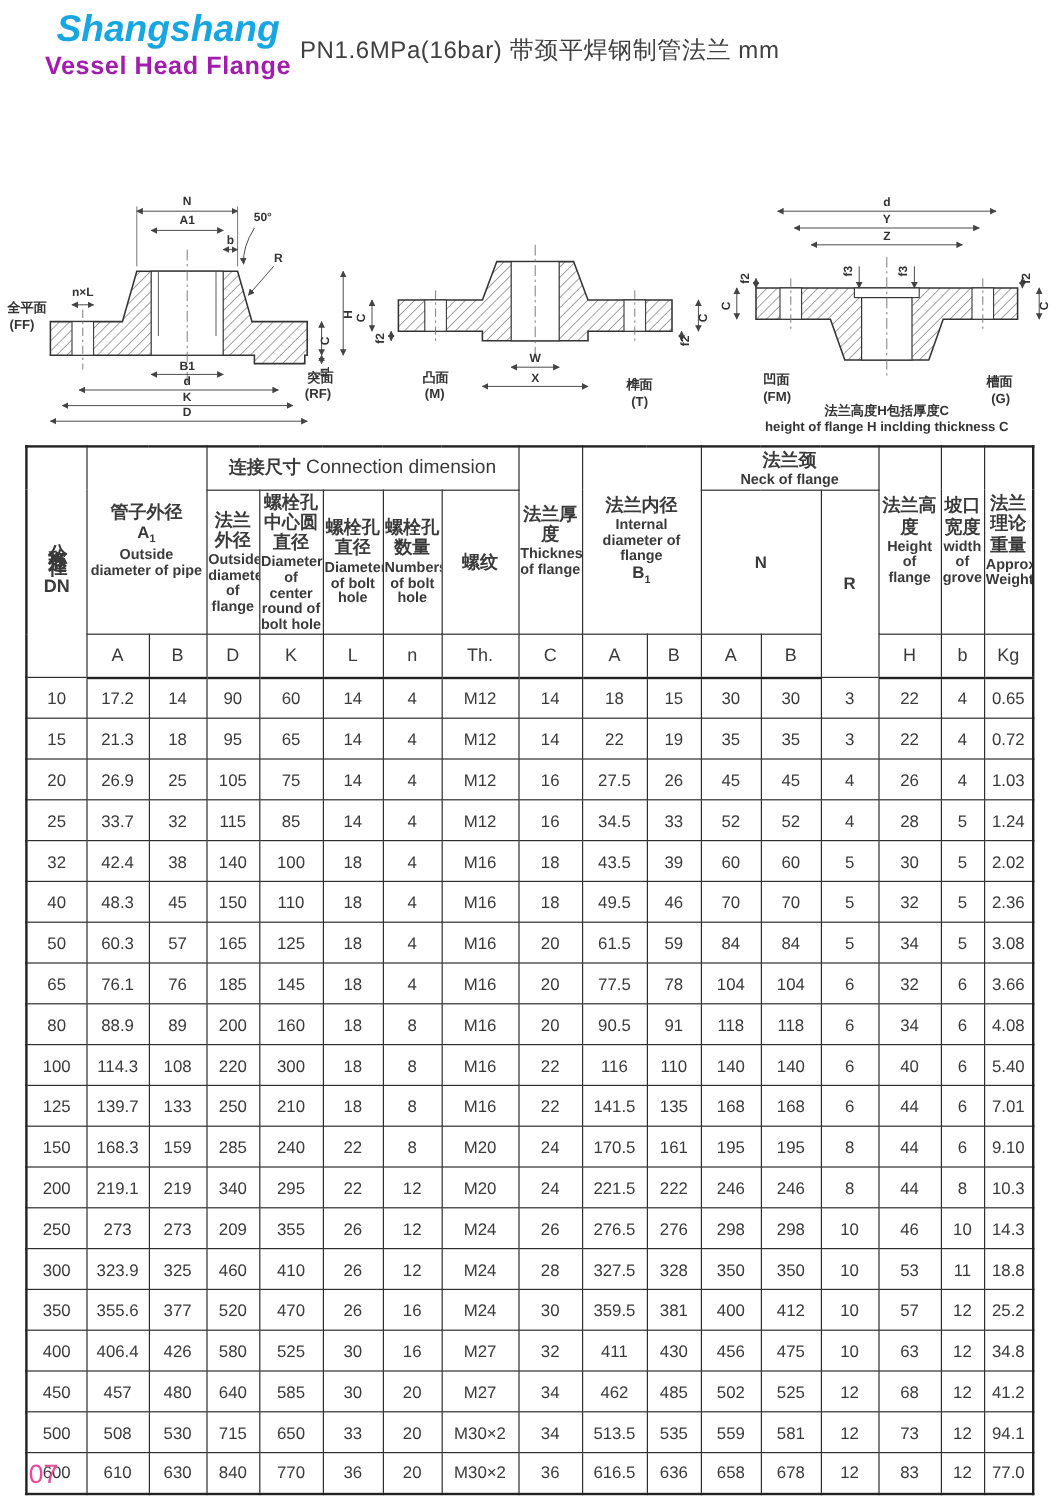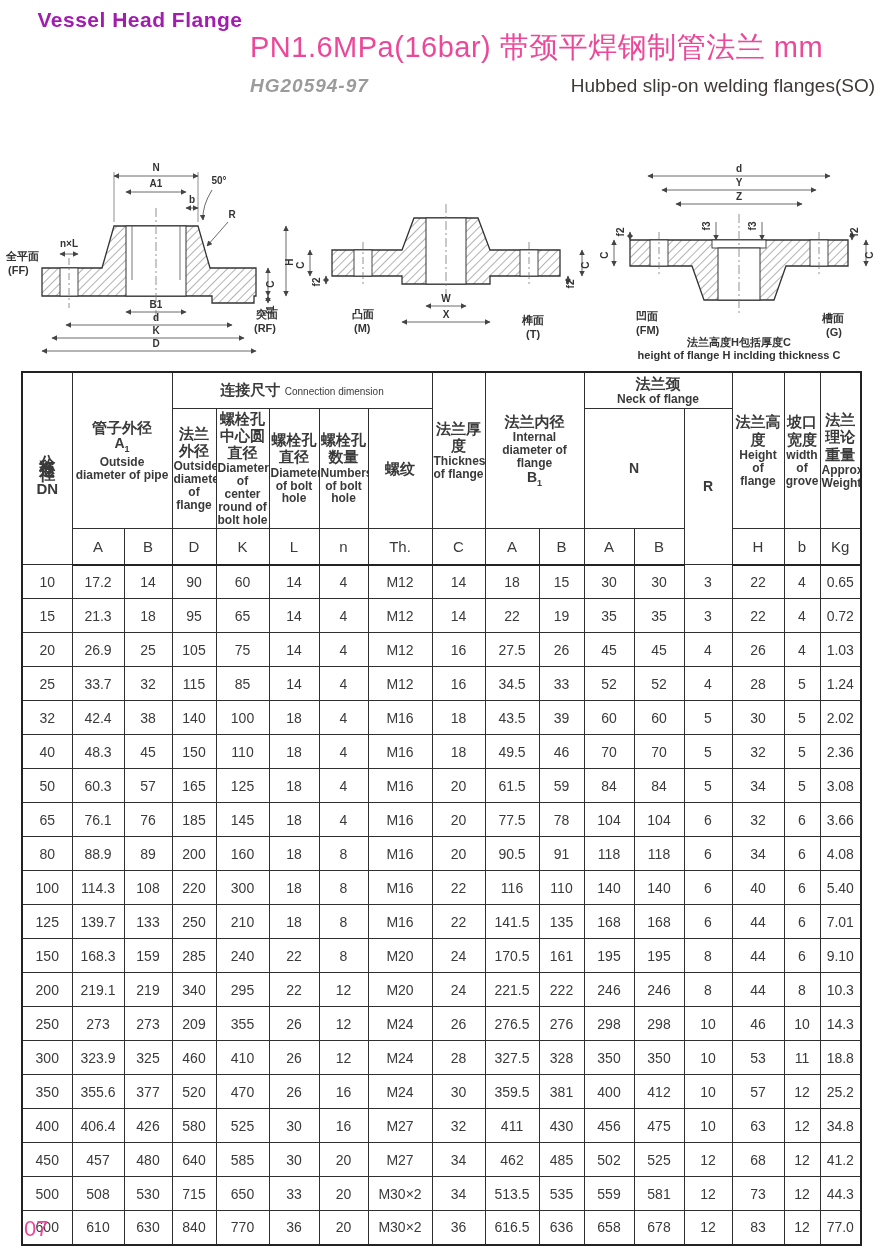--- a/index.html
+++ b/index.html
@@ -6,21 +6,21 @@
   html,body { background:#fff; }
   body {
     width:883px; height:1252px; position:relative;
     font-family:"Liberation Sans", sans-serif; color:#3a3a3a; overflow:hidden;
   }
   
   .logo { position:absolute; left:30px; top:6px; width:220px; text-align:center; }
   .logo-main { font-size:31px; font-weight:bold; font-style:italic; letter-spacing:0px; }
   .logo-sub  { font-size:21px; font-weight:bold; margin-top:2px; letter-spacing:0.5px; }
   .title-block { position:absolute; left:250px; top:28px; width:625px; }
-  .main-title { font-size:29px; color:#ec4899; letter-spacing:0.5px; white-space:nowrap; }
+  .main-title { font-size:20px; color:#404040; letter-spacing:0.5px; white-space:nowrap; }
   .title-row { display:flex; justify-content:space-between; margin-top:7px; align-items:baseline; }
   .standard { font-size:19px; font-weight:bold; font-style:italic; color:#9b9b9b; letter-spacing:1px; }
   .subtitle-en { font-size:19px; color:#3d3936; }
   
   .drawing { position:absolute; }
   .d1 { left:6px;   top:150px; }
   .d2 { left:296px; top:172px; }
   .d3 { left:600px; top:160px; }
   svg text { font-family:"Liberation Sans", sans-serif; fill:#333; }
   .dimt { font-size:10px; font-weight:bold; }
@@ -32,44 +32,41 @@
     border-collapse:collapse; table-layout:fixed;
     border:2px solid #222;
   }
   table.spec th, table.spec td {
     border:1px solid #2f2f2f; text-align:center; vertical-align:middle;
     padding:1px 1px; color:#3a3a3a; overflow:hidden;
   }
   .h-cn { font-size:15px; line-height:1.15; }
   .h-sym { font-size:14px; line-height:1.1; }
   .h-en { font-size:12px; line-height:1.08; margin-top:1px; }
-  .h-en-inline { font-size:10px; font-weight:normal; }
+  .h-en-inline { font-size:16px; font-weight:normal; }
   tr.gr1 th { height:36px; }
   tr.gr2 th { height:71px; }
   tr.syms th { height:36px; font-size:15px; font-weight:normal; border-bottom:2px solid #222; }
   tbody td { height:34px; font-size:14px; }
   .dn-cell { }
   .vtext { writing-mode:vertical-rl; text-orientation:upright; display:inline-block; font-size:16px; line-height:1; letter-spacing:4px; }
   .dn-en { font-size:15px; margin-top:19px; }
   sub { font-size:9px; }
   
   .page-num { position:absolute; left:24px; top:1216px; font-size:22px; color:#ec4899; }
 </style>
 </head>
 <body>
 
 <div class="logo">
+  <div class="logo-main" style="color:#17a6e2;">Shangshang</div>
   <div class="logo-sub" style="color:#a21caf;">Vessel Head Flange</div>
 </div>
 <div class="title-block">
   <div class="main-title">PN1.6MPa(16bar) 带颈平焊钢制管法兰  mm</div>
-  <div class="title-row">
-    <span class="standard">HG20594-97</span>
-    <span class="subtitle-en">Hubbed slip-on welding flanges(SO)</span>
-  </div>
 </div>
 
 <div class="drawing d1">
 <svg width="292" height="208" viewBox="0 0 292 208">
   <defs>
     <pattern id="h1" width="6" height="6" patternUnits="userSpaceOnUse" patternTransform="rotate(45)">
       <line x1="0" y1="0" x2="0" y2="6" stroke="#666" stroke-width="1"></line>
     </pattern>
     <marker id="a1" viewBox="0 0 10 10" refX="9" refY="5" markerWidth="7" markerHeight="7" orient="auto-start-reverse">
       <path d="M0,0L10,5L0,10z" fill="#444"></path>
@@ -663,21 +660,21 @@
         <td>20</td>
         <td>M30×2</td>
         <td>34</td>
         <td>513.5</td>
         <td>535</td>
         <td>559</td>
         <td>581</td>
         <td>12</td>
         <td>73</td>
         <td>12</td>
-        <td>44.3</td>
+        <td>94.1</td>
       </tr>
       <tr>
         <td>600</td>
         <td>610</td>
         <td>630</td>
         <td>840</td>
         <td>770</td>
         <td>36</td>
         <td>20</td>
         <td>M30×2</td>

